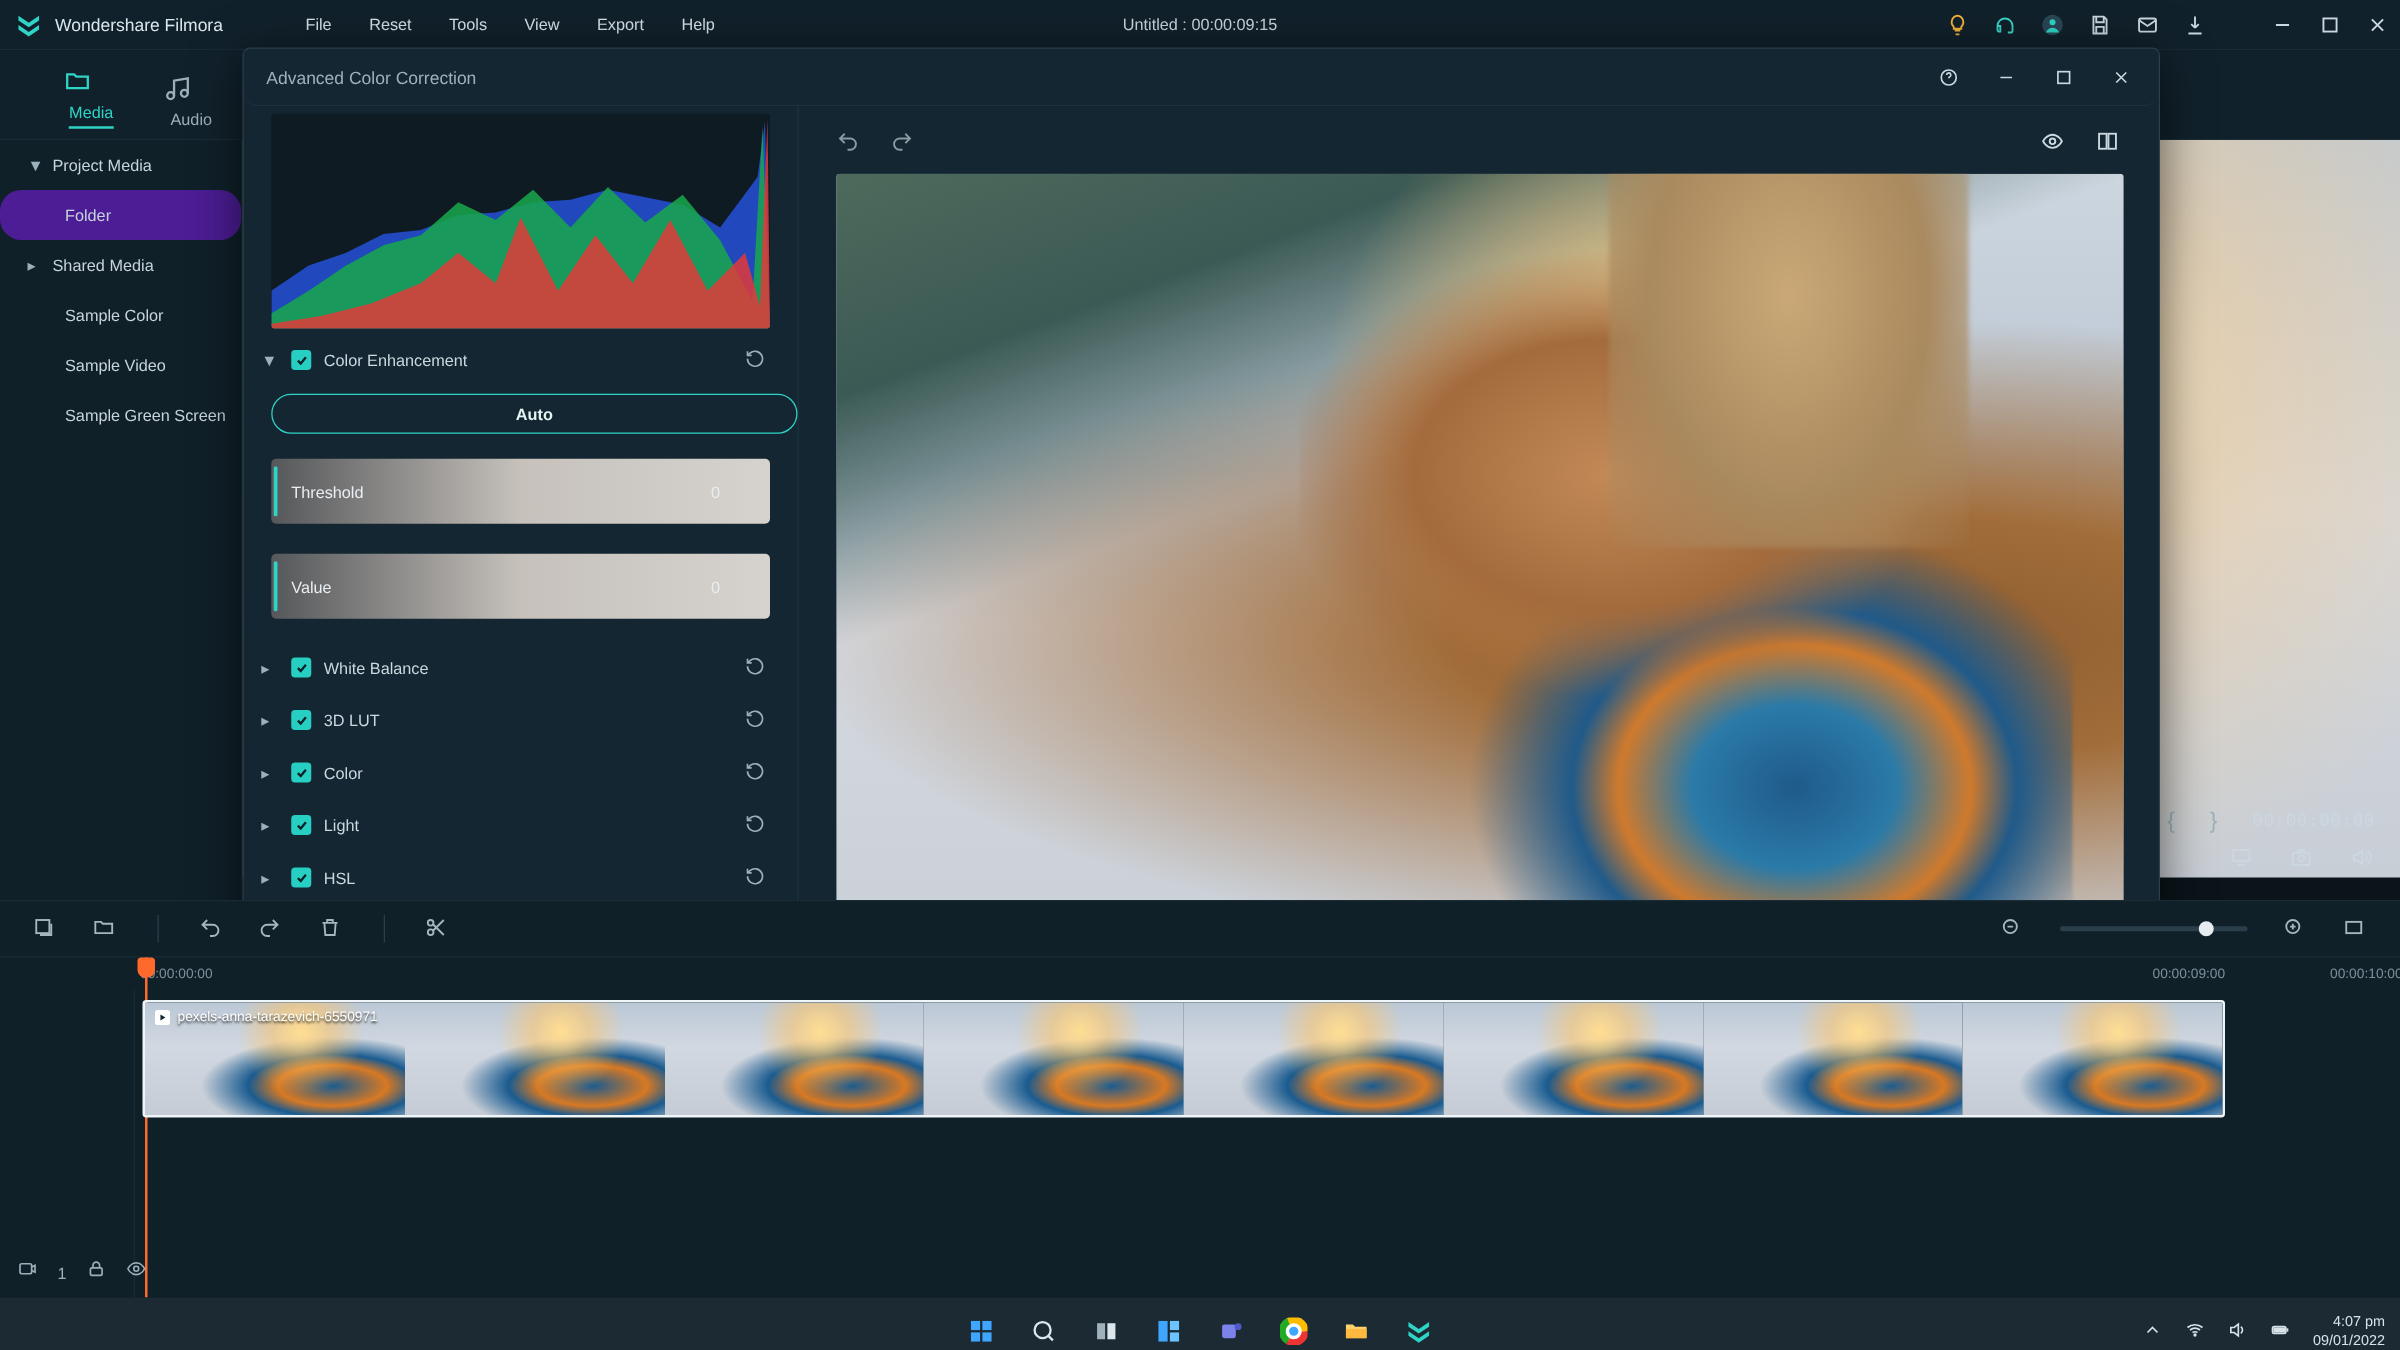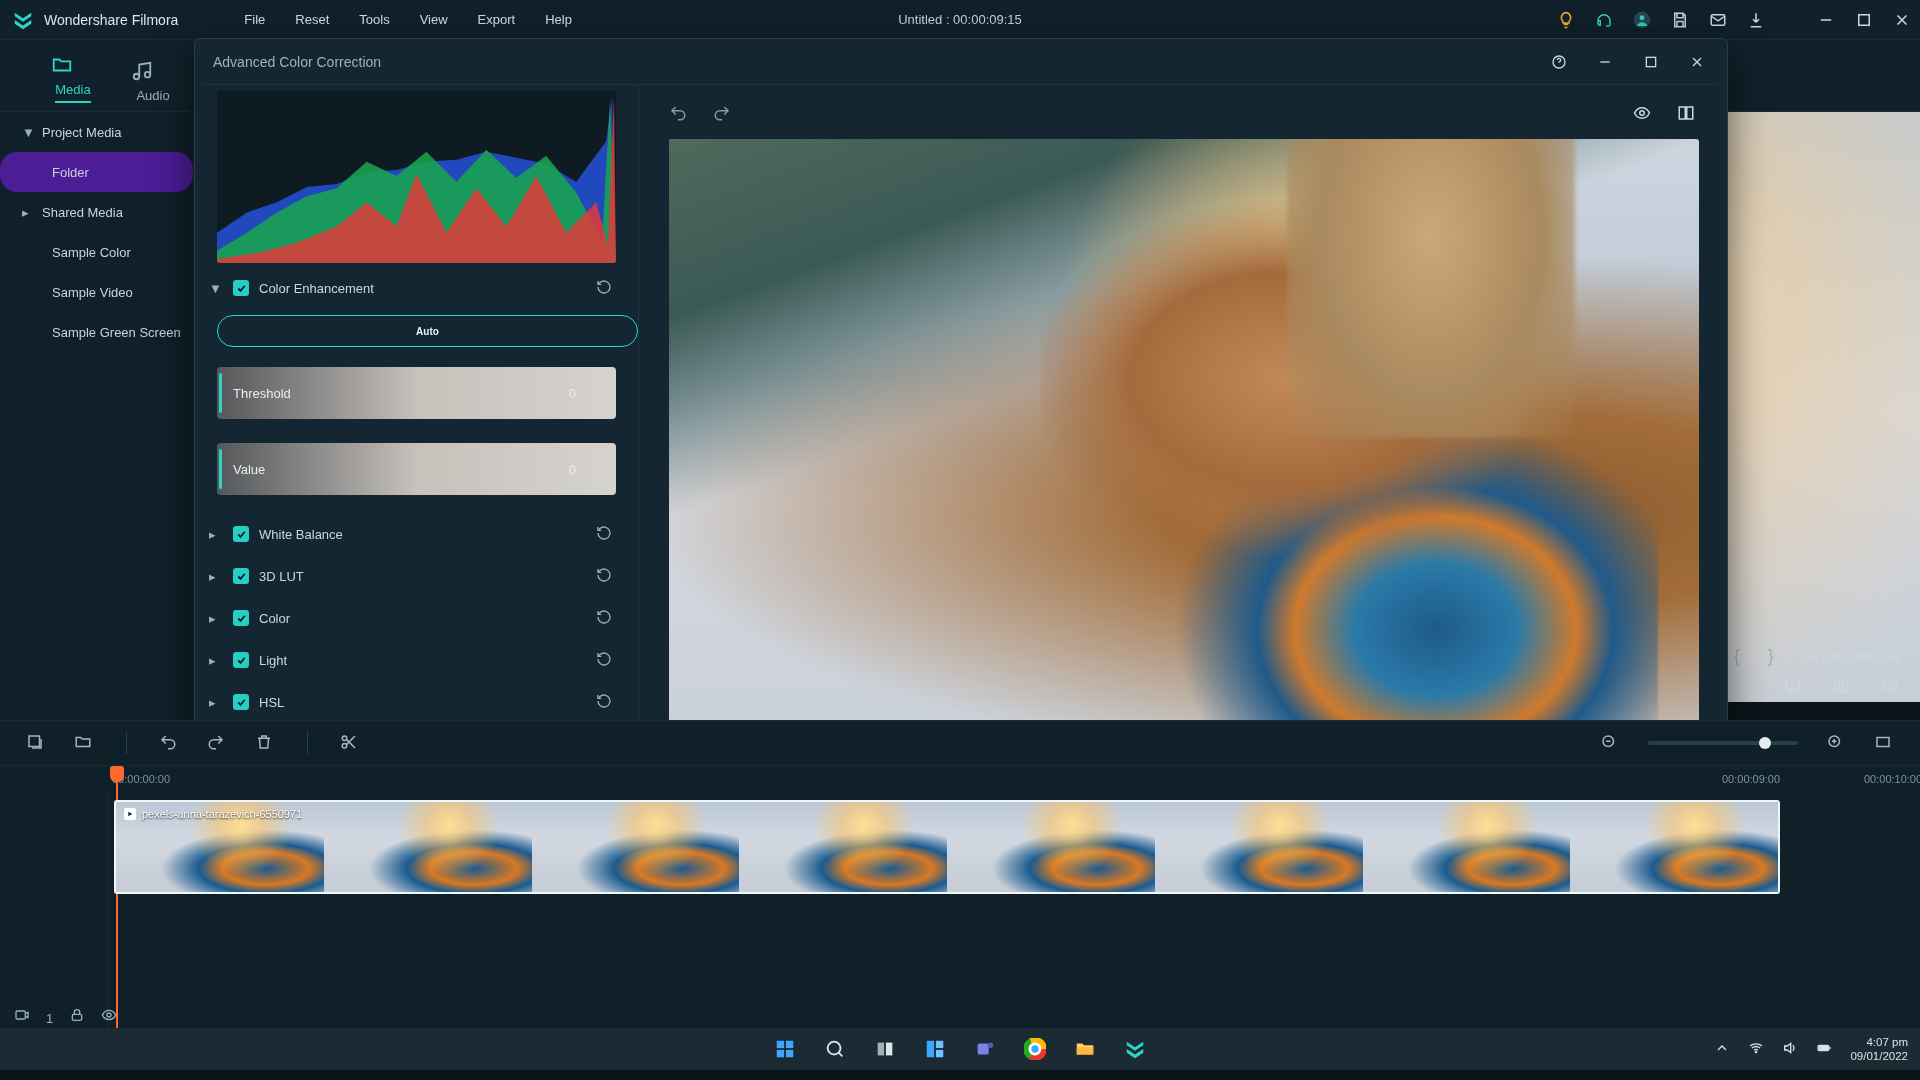--- a/index.html
+++ b/index.html
@@ -56,21 +56,21 @@
 .histogram svg{ width:100%; height:100%; }
 
 .section-row{ display:flex; align-items:center; padding:12px 24px 12px 14px; gap:10px; }
 .section-row .exp{ width:14px; color:#9cb0ba; cursor:pointer; }
 .chk{ width:16px; height:16px; background:#27cfc2; border-radius:3px; display:flex; align-items:center; justify-content:center; cursor:pointer; }
 .chk svg{ width:11px; height:11px; color:#0d2029; }
 .section-row .sl{ flex:1; color:#cbd8df; font-size:13px; }
 .reset-ico{ width:18px; height:18px; color:#9cb0ba; cursor:pointer; }
 .reset-ico svg{ width:16px; height:16px; }
 
-.auto-btn{ margin:6px 0 14px 22px; display:inline-flex; align-items:center; justify-content:center; height:32px; padding:0 28px; border:1.5px solid #2fd4c7; border-radius:16px; color:#e4f4f2; font-weight:600; font-size:10px; cursor:pointer; background:transparent; }
+.auto-btn{ margin:6px 0 14px 22px; display:inline-flex; align-items:center; justify-content:center; height:32px; padding:0 28px; border:1.5px solid #2fd4c7; border-radius:16px; color:#e4f4f2; font-weight:600; font-size:13px; cursor:pointer; background:transparent; }
 
 .slider-box{ margin:6px 22px 18px 22px; height:52px; border-radius:4px; background:linear-gradient(90deg,#55575a,#c6c1bb,#d6d2cd); position:relative; display:flex; align-items:center; padding:0 16px; color:#e8eef1; font-size:13px; }
 .slider-box .sv{ position:absolute; right:40px; color:#e8eef1; }
 .slider-box::before{ content:""; position:absolute; left:2px; top:6px; bottom:6px; width:3px; background:#2fd4c7; border-radius:2px; }
 
 
 .cc-right{ flex:1; display:flex; flex-direction:column; padding:16px 28px 18px 30px; }
 .prev-top{ height:28px; display:flex; align-items:center; gap:22px; margin-bottom:10px; }
 .prev-top .spacer{ flex:1; }
 .pt-ico{ width:22px; height:22px; color:#8a9ba4; cursor:pointer; }
@@ -149,21 +149,21 @@
 .thumb{ flex:1; position:relative; }
 .thumb .bg{ position:absolute; inset:0;
   background:
     radial-gradient(circle at 60% 26%, rgba(255,222,150,.95) 0%, rgba(255,195,100,.5) 16%, rgba(0,0,0,0) 36%),
     radial-gradient(ellipse 70% 60% at 72% 74%, #1f5a8a 0%, #d07a2c 30%, #1f5a8a 46%, rgba(0,0,0,0) 72%),
     linear-gradient(0deg,#c6ccd4 0%, #d2d8e0 60%, #bcc8d5 100%);
   filter:saturate(1.1);
 }
 
 
-.taskbar{ position:absolute; left:0; right:0; bottom:10px; height:42px; background:#1b2a33; display:flex; align-items:center; justify-content:center; gap:20px; }
+.taskbar{ position:absolute; left:0; right:0; bottom:0; height:42px; background:#1b2a33; display:flex; align-items:flex-end; justify-content:center; gap:20px; }
 .tb-app{ width:30px; height:30px; border-radius:4px; display:flex; align-items:center; justify-content:center; cursor:pointer; }
 .tb-app svg{ width:22px; height:22px; }
 .tray{ position:absolute; right:12px; display:flex; align-items:center; gap:18px; color:#d8e3e9; font-size:11.5px; }
 .tray .dt{ text-align:right; line-height:1.25; }
 .tray svg{ width:16px; height:16px; }
 </style>
 </head>
 <body>
 
 <div class="menu-bar">

